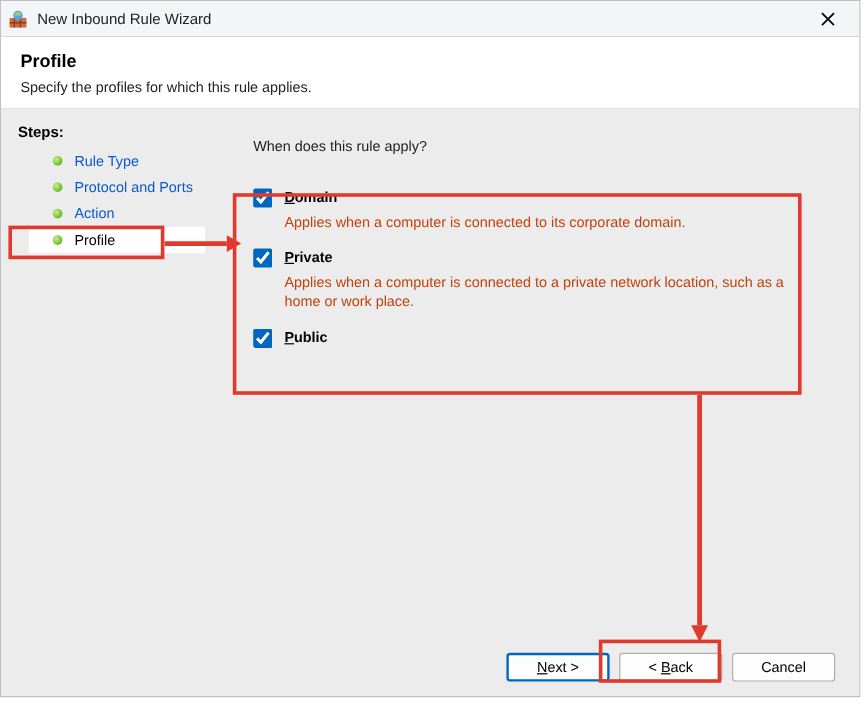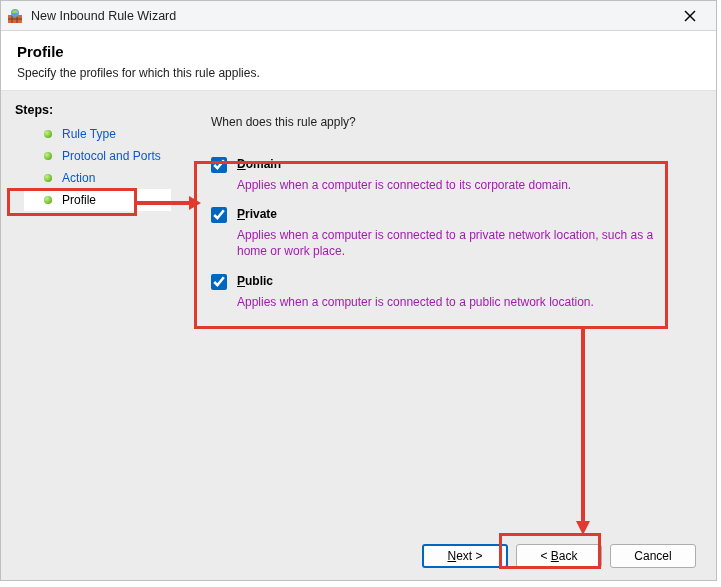--- a/index.html
+++ b/index.html
@@ -122,21 +122,21 @@
     margin: 0;
   }
   .opt .opt-label {
     font-weight: 700;
     font-size: 12px;
     color: #000;
   }
   .opt .opt-label .ul { text-decoration: underline; }
   .opt .desc {
     font-size: 12px;
-    color: #a21caf;
+    color: #c2410c;
     margin: 4px 0 0 26px;
     line-height: 1.35;
     max-width: 420px;
   }
   .footer {
     position: absolute;
     bottom: 12px;
     right: 20px;
     display: flex;
     gap: 8px;
@@ -236,21 +236,20 @@
               <input type="checkbox" checked="" style="">
               <span class="opt-label"><span class="ul">P</span>rivate</span>
             </div>
             <div class="desc">Applies when a computer is connected to a private network location, such as a home or work place.</div>
           </div>
           <div class="opt">
             <div class="row1">
               <input type="checkbox" checked="" style="">
               <span class="opt-label"><span class="ul">P</span>ublic</span>
             </div>
-            <div class="desc">Applies when a computer is connected to a public network location.</div>
           </div>
         </div>
 
       <div class="footer">
         <button class="btn primary"><span class="ul">N</span><span>ext &gt;</span></button>
         <button class="btn">&lt; <span class="ul">B</span><span>ack</span></button>
         <button class="btn">Cancel</button>
       </div>
     </div>
   </div>

